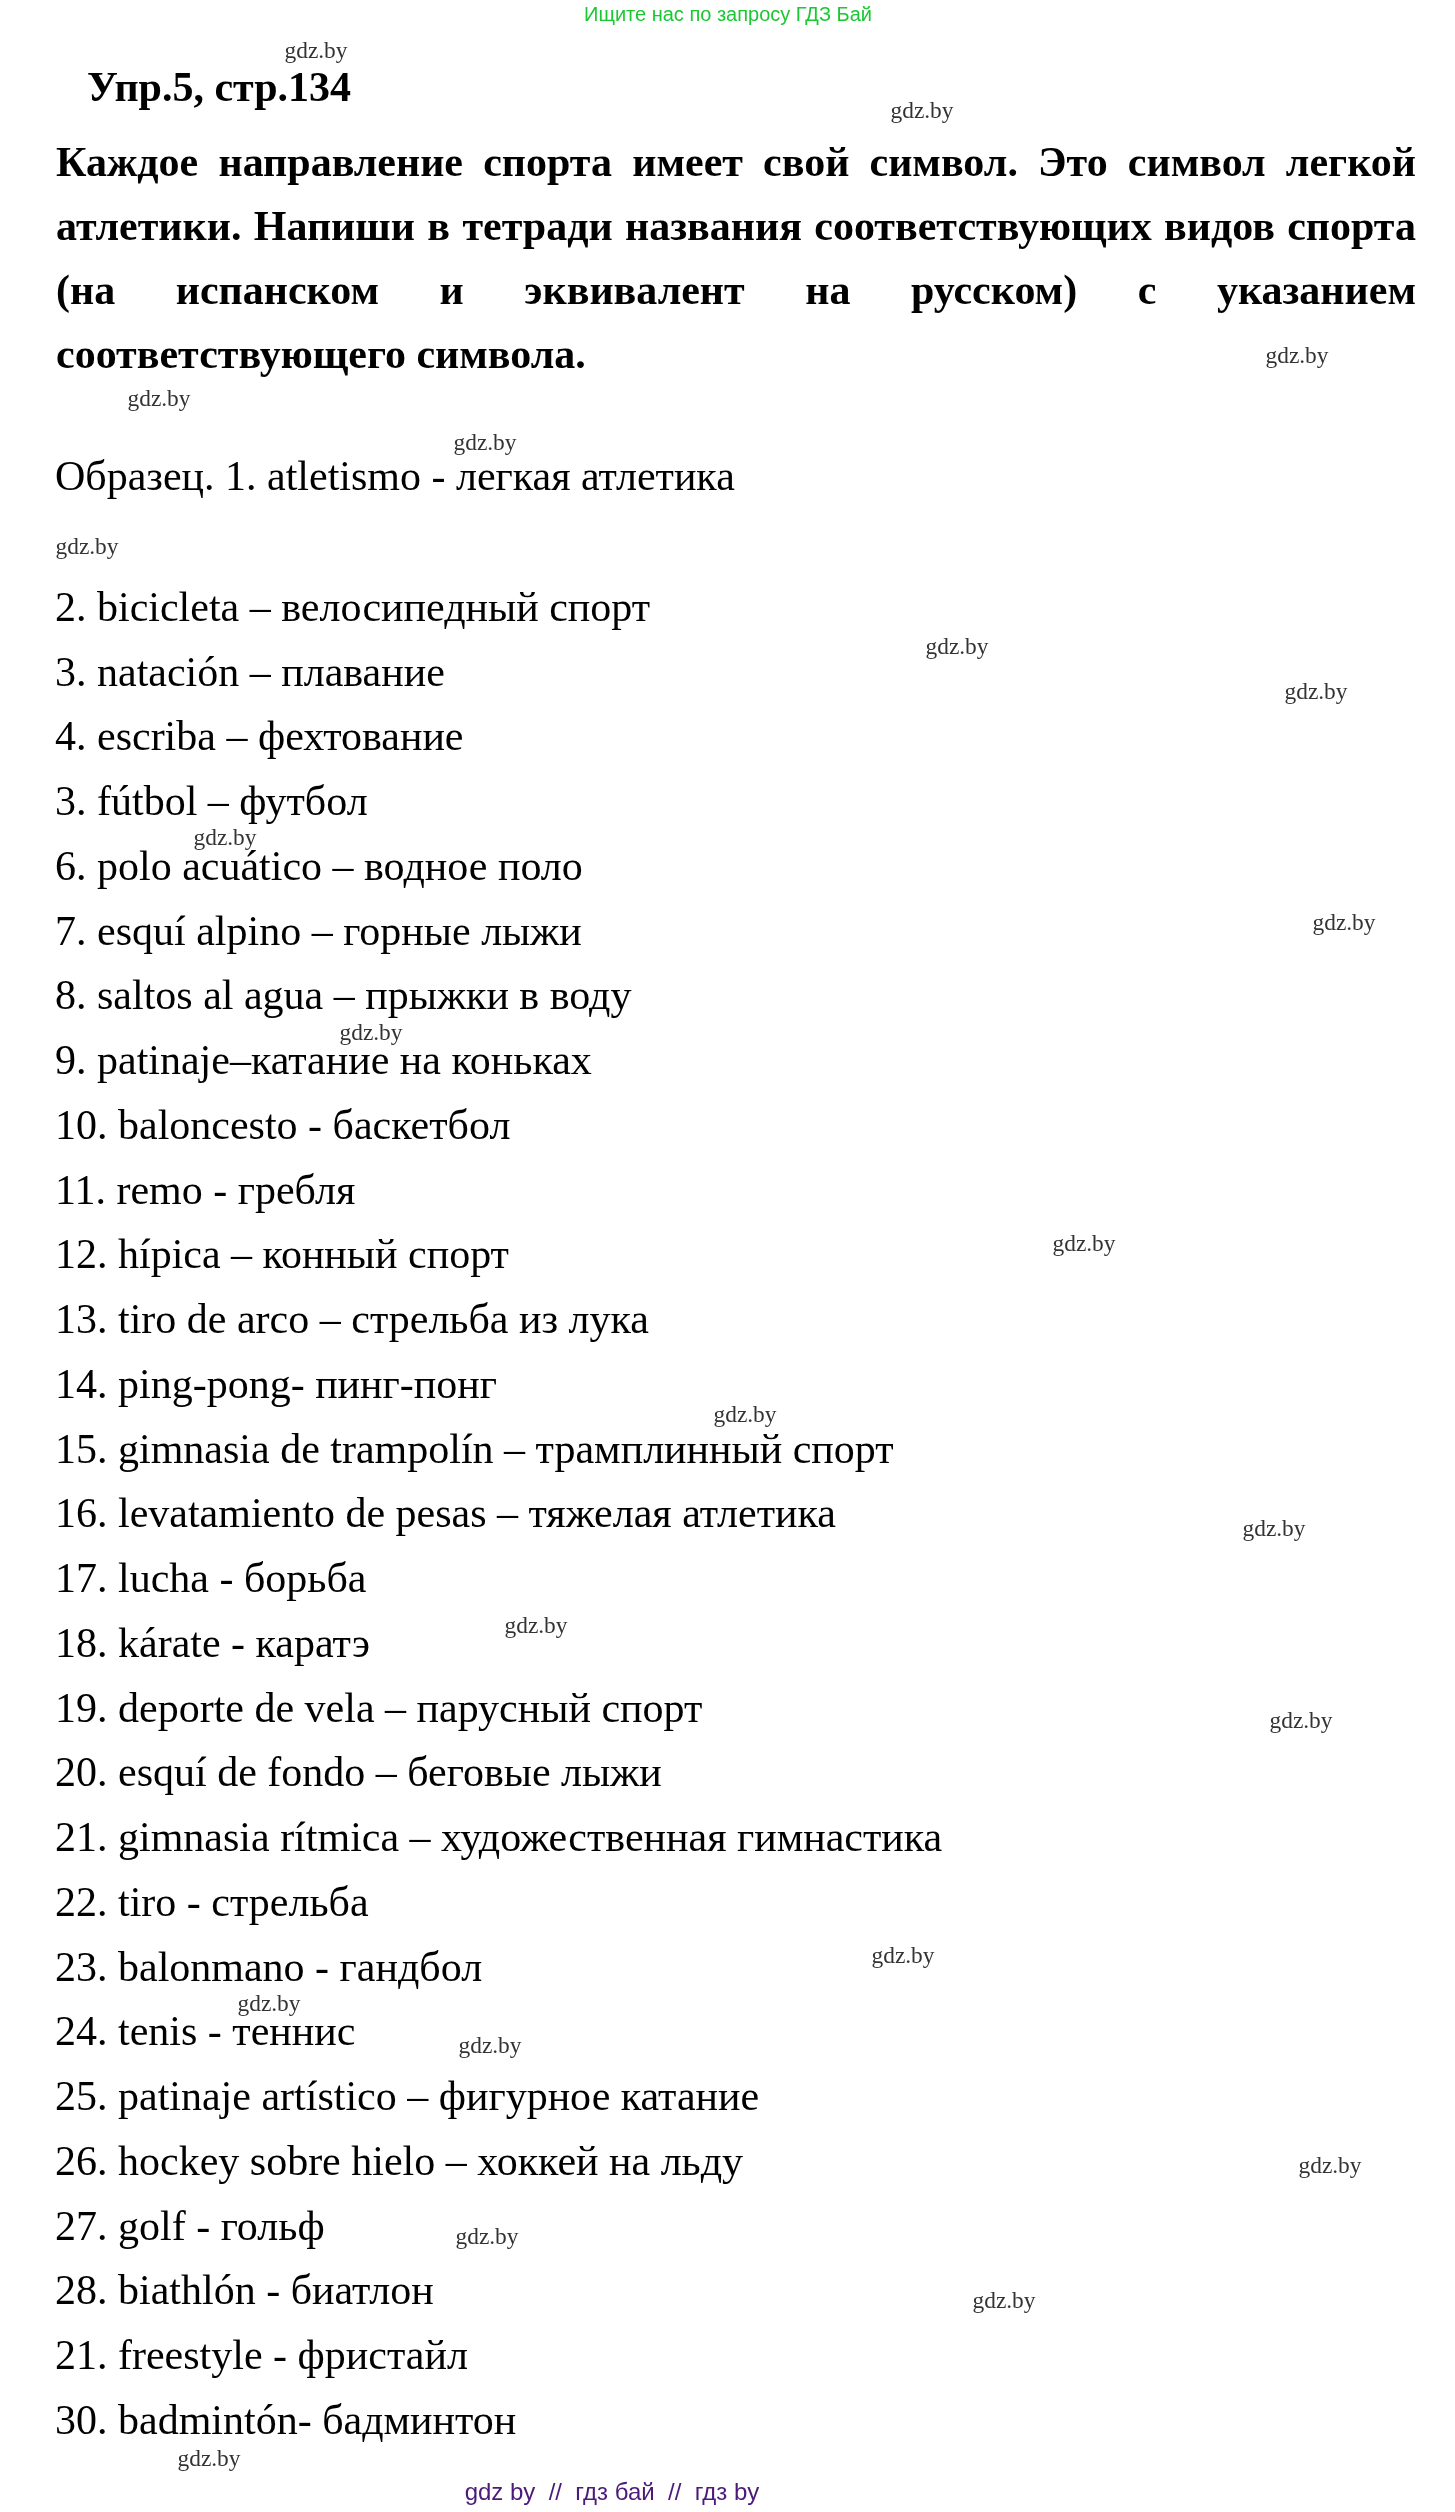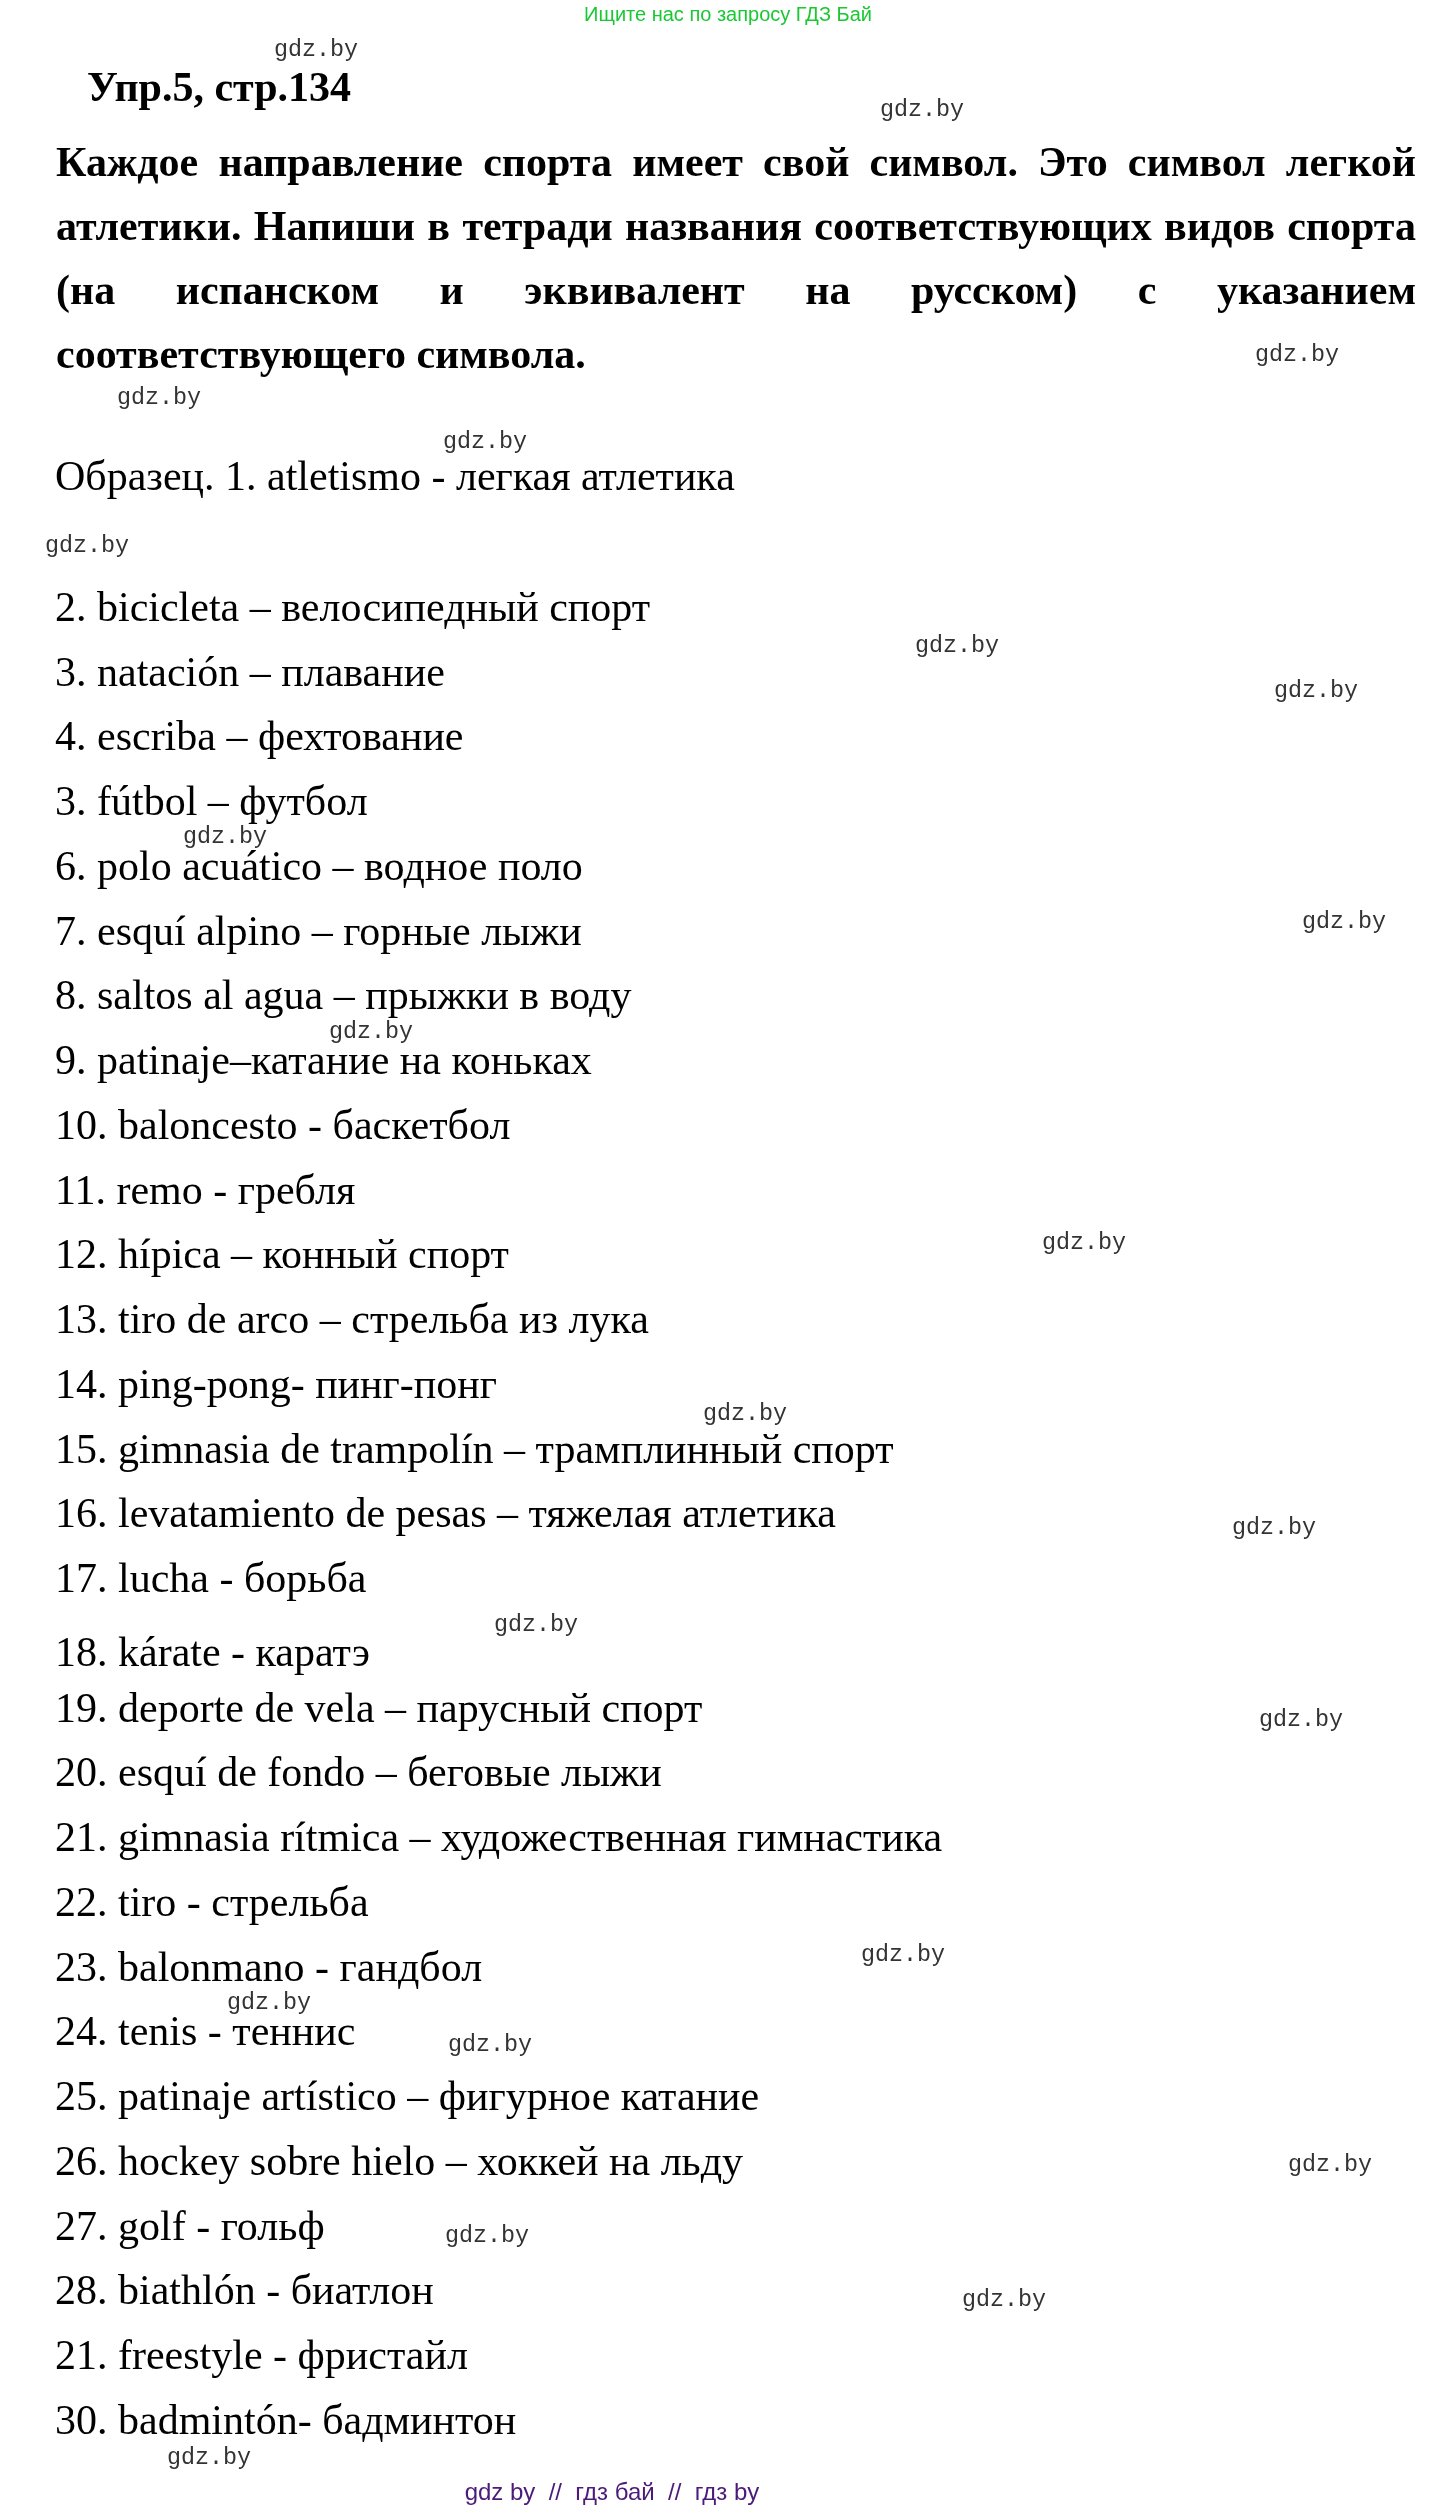--- a/index.html
+++ b/index.html
@@ -8,21 +8,21 @@
          font-family:"Liberation Sans", sans-serif; font-size:20px; line-height:28.4px; }
   .ftr { position:absolute; left:0; width:1224px; top:2478px; text-align:center;
          font-family:"Liberation Sans", sans-serif; font-size:24px; line-height:28.4px; }
   .title { position:absolute; left:57px; top:64px; font-family:"Liberation Serif", serif;
            font-weight:bold; font-size:42px; line-height:47px; color:#000; white-space:nowrap;margin-left:30px; }
   .task { position:absolute; left:56px; top:130px; width:1360px; font-family:"Liberation Serif", serif;
           font-weight:bold; font-size:42px; line-height:64px; color:#000; text-align:justify; }
   .task-last { text-align-last:left; }
   .line { position:absolute; left:55px; font-family:"Liberation Serif", serif; font-size:42px;
           line-height:47px; color:#000; white-space:nowrap; }
-  .wm { position:absolute; font-family:Liberation Mono, monospace; font-size:23.4px; line-height:27px;
+  .wm { position:absolute; font-family:Liberation Serif, serif; font-size:23.4px; line-height:27px;
         color:#333; white-space:nowrap; transform:translate(-50%,-50%); }
 </style>
 </head>
 <body>
 
 <div class="hdr">
   <span style="color:#19c832">Ищите нас по запросу ГДЗ Бай</span>
 </div>
 
 <div class="title">Упр.5, стр.134</div>
@@ -41,21 +41,21 @@
     <div class="line" style="top: 972px;">8. saltos al agua – прыжки в воду</div>
     <div class="line" style="top: 1037px;">9. patinaje–катание на коньках</div>
     <div class="line" style="top: 1102px;">10. baloncesto - баскетбол</div>
     <div class="line" style="top: 1167px;">11. remo - гребля</div>
     <div class="line" style="top: 1231px;">12. hípica – конный спорт</div>
     <div class="line" style="top: 1296px;">13. tiro de arco – стрельба из лука</div>
     <div class="line" style="top: 1361px;">14. ping-pong- пинг-понг</div>
     <div class="line" style="top: 1426px;">15. gimnasia de trampolín – трамплинный спорт</div>
     <div class="line" style="top: 1490px;">16. levatamiento de pesas – тяжелая атлетика</div>
     <div class="line" style="top: 1555px;">17. lucha - борьба</div>
-    <div class="line" style="top: 1620px; margin-top: 9px;">18. kárate - каратэ</div>
+    <div class="line" style="top: 1620px;">18. kárate - каратэ</div>
     <div class="line" style="top: 1685px;">19. deporte de vela – парусный спорт</div>
     <div class="line" style="top: 1749px;">20. esquí de fondo – беговые лыжи</div>
     <div class="line" style="top: 1814px;">21. gimnasia rítmica – художественная гимнастика</div>
     <div class="line" style="top: 1879px;">22. tiro - стрельба</div>
     <div class="line" style="top: 1944px;">23. balonmano - гандбол</div>
     <div class="line" style="top: 2008px;">24. tenis - теннис</div>
     <div class="line" style="top: 2073px;">25. patinaje artístico – фигурное катание</div>
     <div class="line" style="top: 2138px;">26. hockey sobre hielo – хоккей на льду</div>
     <div class="line" style="top: 2203px;">27. golf - гольф</div>
     <div class="line" style="top: 2267px;">28. biathlón - биатлон</div>

